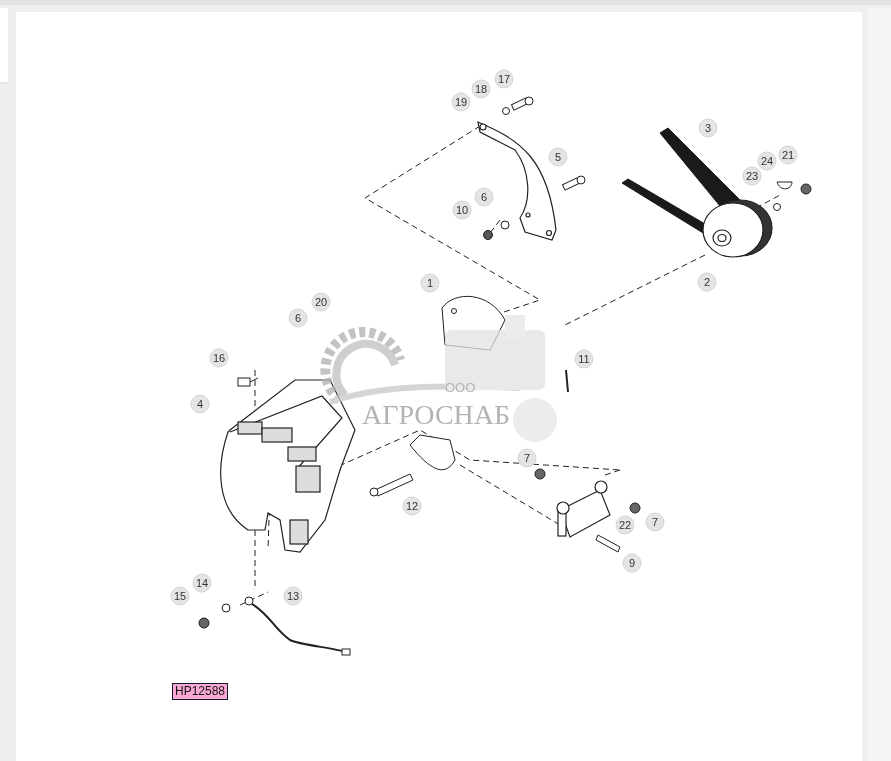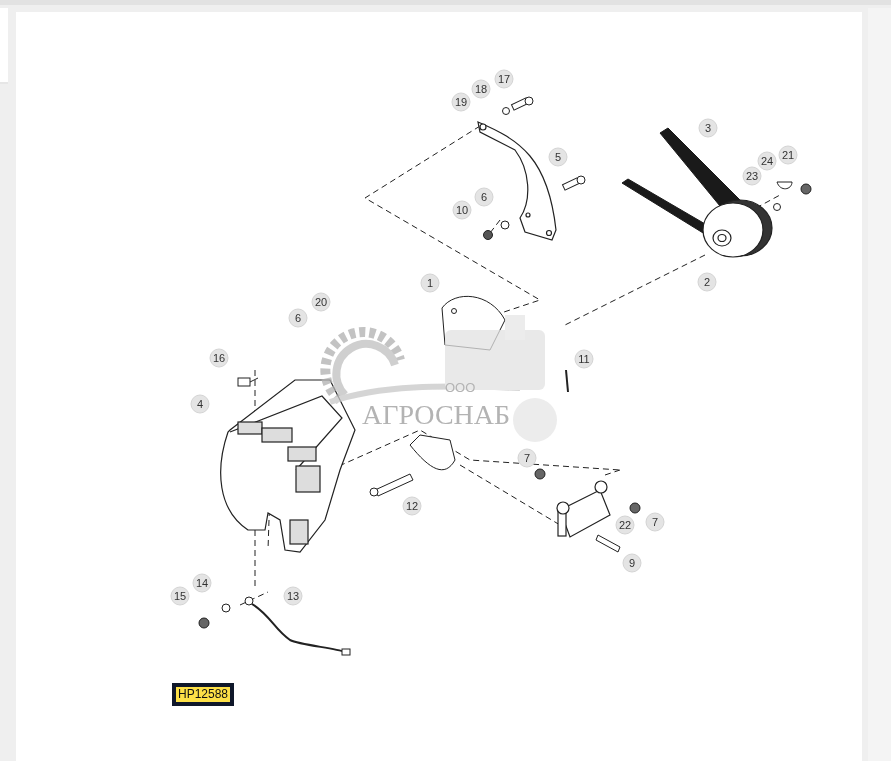--- a/index.html
+++ b/index.html
@@ -3,21 +3,21 @@
 <meta charset="utf-8">
 <style>
   html, body { margin:0; padding:0; }
   body { width:891px; height:761px; background:#efefef; position:relative; overflow:hidden; font-family:"Liberation Sans", sans-serif; }
   .topbar { position:absolute; left:0; top:0; width:891px; height:5px; background:#e2e2e2; }
   .left-panel { position:absolute; left:0; top:8px; width:8px; height:74px; background:#fff; border-bottom:2px solid #e6e6e6; }
   .card { position:absolute; left:16px; top:12px; width:846px; height:749px; background:#fff; }
   .rightgutter { position:absolute; left:868px; top:8px; width:23px; height:753px; background:#f4f4f4; }
   svg.diagram { position:absolute; left:0; top:0; }
   .callout { font-family:"Liberation Sans", sans-serif; font-size:11px; fill:#333; }
-  .ref-box { position:absolute; left:172px; top:683px; border:4px solid #0f172a; padding:0 2px; font-size:12px; line-height:15px; color:#111; background:#fde047; font-family:"Liberation Sans", sans-serif; }
+  .ref-box { position:absolute; left:172px; top:683px; border:1px solid #0f172a; padding:0 2px; font-size:12px; line-height:15px; color:#111; background:#f9a8d4; font-family:"Liberation Sans", sans-serif; }
   .wm-text { font-family:"Liberation Serif", serif; font-size:28px; fill:#9a9a9a; letter-spacing:0px; }
   .wm-ooo { font-family:"Liberation Sans", sans-serif; font-size:13px; fill:#9a9a9a; }
 </style>
 </head>
 <body>
 
 <div class="topbar"></div>
 <div class="left-panel"></div>
 <div class="rightgutter"></div>
 <div class="card"></div>

